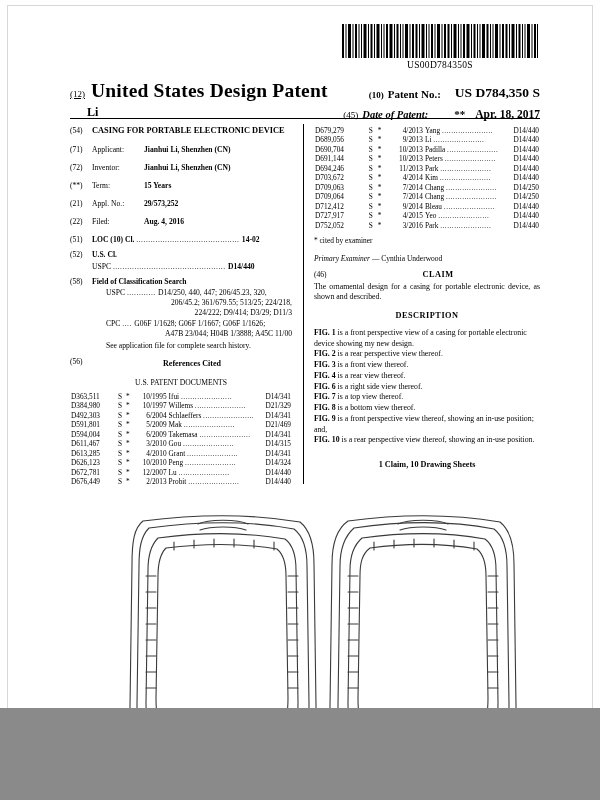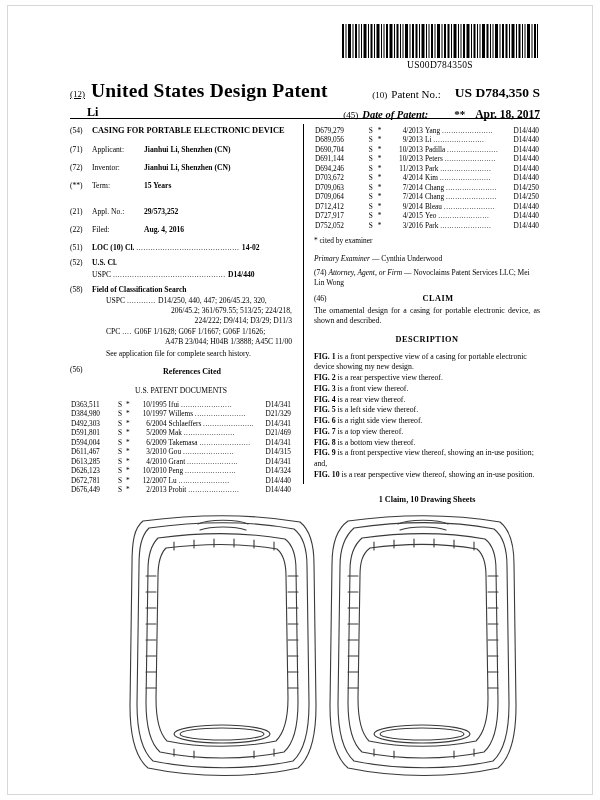--- a/index.html
+++ b/index.html
@@ -3,21 +3,21 @@
 <meta charset="utf-8">
 <style>
   html, body {
     margin: 0;
     padding: 0;
     background: #8a8a8a;
   }
   #page {
     position: relative;
     width: 600px;
-    height: 800px;
+    height: 708px;
     background: #ffffff;
     overflow: hidden;
     font-family: "Liberation Serif", serif;
     color: #000;
   }
   .sheet {
     position: absolute;
     left: 8px;
     top: 6px;
     width: 584px;
@@ -63,21 +63,21 @@
     text-decoration: underline;
   }
   .us-title {
     font-size: 19.5px;
     font-weight: bold;
     font-family: "Liberation Serif", serif;
     letter-spacing: 0.2px;
   }
   .pat-no-label {
     font-size: 11px;
-    font-weight: normal;
+    font-weight: bold;
     margin-left: auto;
     padding-bottom: 2px;
     margin-top: 12px;
   }
   .pat-no-paren {
     font-size: 9px;
     padding-bottom: 2px;
     margin-right: 4px;
   }
   .pat-no-value {
@@ -348,21 +348,21 @@
         </div>
       </div>
 
       <div class="fld" style="margin-top:8px;">
         <div class="num">(**)</div>
         <div class="body">
           <span style="display:inline-block;width:52px;">Term:</span><span style="font-weight:bold;">15 Years</span>
         </div>
       </div>
 
-      <div class="fld" style="margin-top:16px;">
+      <div class="fld" style="margin-top:8px;">
         <div class="num">(21)</div>
         <div class="body">
           <span style="display:inline-block;width:52px;">Appl. No.:</span><span style="font-weight:bold;">29/573,252</span>
         </div>
       </div>
 
       <div class="fld" style="margin-top:8px;">
         <div class="num">(22)</div>
         <div class="body">
           <span style="display:inline-block;width:52px;">Filed:</span><span style="font-weight:bold;">Aug. 4, 2016</span>
@@ -598,40 +598,35 @@
               <td class="cls">D14/440</td>
             </tr>
           </tbody>
       </table>
 
       <div class="cited-note">* cited by examiner</div>
 
       <div class="exam-line">
         <i>Primary Examiner</i><span> — </span><span>Cynthia Underwood</span>
       </div>
-      <div class="exam-line">
-        <span>(74)</span>
-        <i>Attorney, Agent, or Firm</i><span> — </span><span>Novoclaims Patent Services LLC; Mei Lin Wong</span>
-      </div>
 
       <div style="display:flex;align-items:flex-start;margin-top:6px;">
         <div style="width:22px;flex:0 0 22px;font-size:7.6px;">(46)</div>
         <div style="flex:1;">
           <div class="claim-head" style="margin-top:0;">CLAIM</div>
         </div>
       </div>
       <div class="para">The ornamental design for a casing for portable electronic device, as shown and described.</div>
 
       <div class="desc-head">DESCRIPTION</div>
       <div id="figs">
           <div class="figline"><b>FIG. 1</b><span> is a front perspective view of a casing for portable electronic device showing my new design.</span></div>
           <div class="figline"><b>FIG. 2</b><span> is a rear perspective view thereof.</span></div>
           <div class="figline"><b>FIG. 3</b><span> is a front view thereof.</span></div>
           <div class="figline"><b>FIG. 4</b><span> is a rear view thereof.</span></div>
-          <div class="figline"><b>FIG. 5</b><span> is a left side view thereof.</span></div>
           <div class="figline"><b>FIG. 6</b><span> is a right side view thereof.</span></div>
           <div class="figline"><b>FIG. 7</b><span> is a top view thereof.</span></div>
           <div class="figline"><b>FIG. 8</b><span> is a bottom view thereof.</span></div>
           <div class="figline"><b>FIG. 9</b><span> is a front perspective view thereof, showing an in-use position; and,</span></div>
           <div class="figline"><b>FIG. 10</b><span> is a rear perspective view thereof, showing an in-use position.</span></div>
         </div>
 
       <div class="claim-count">1 Claim, 10 Drawing Sheets</div>
     </div>
 

